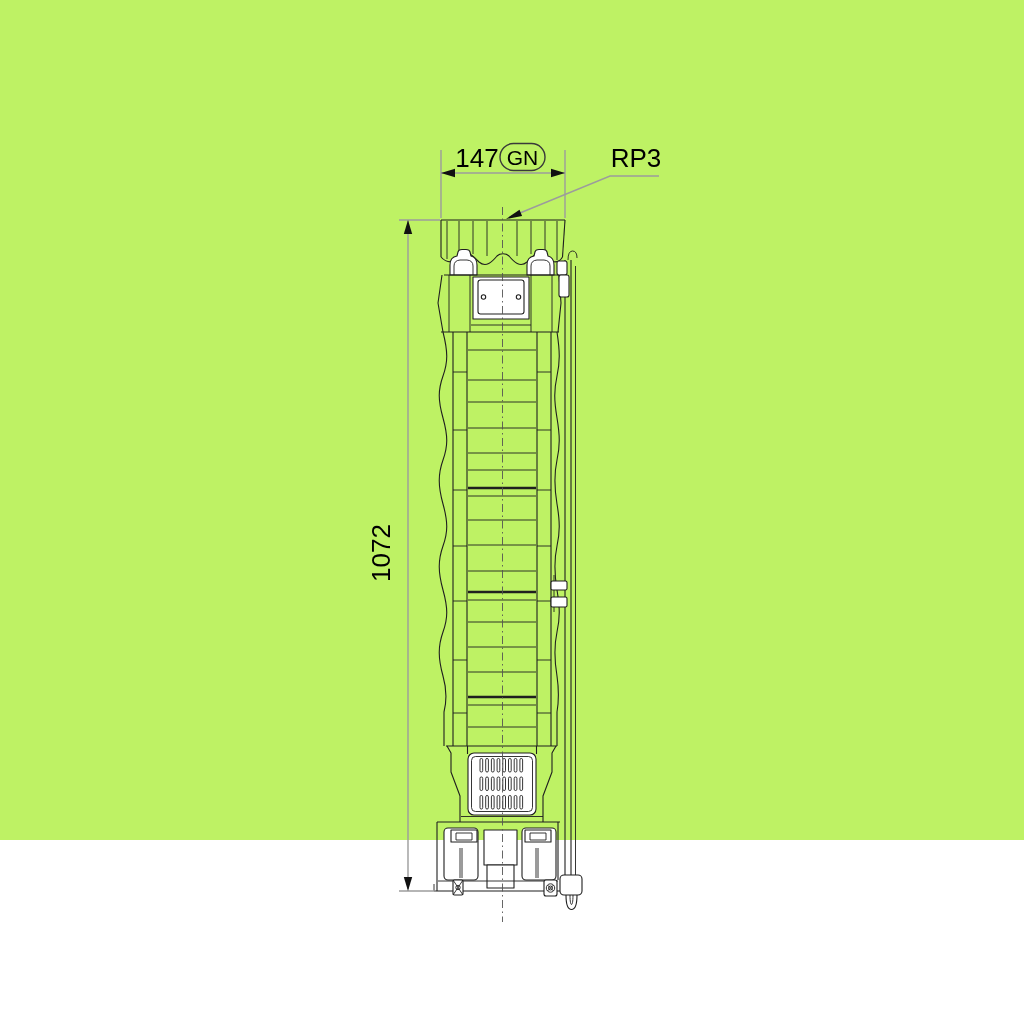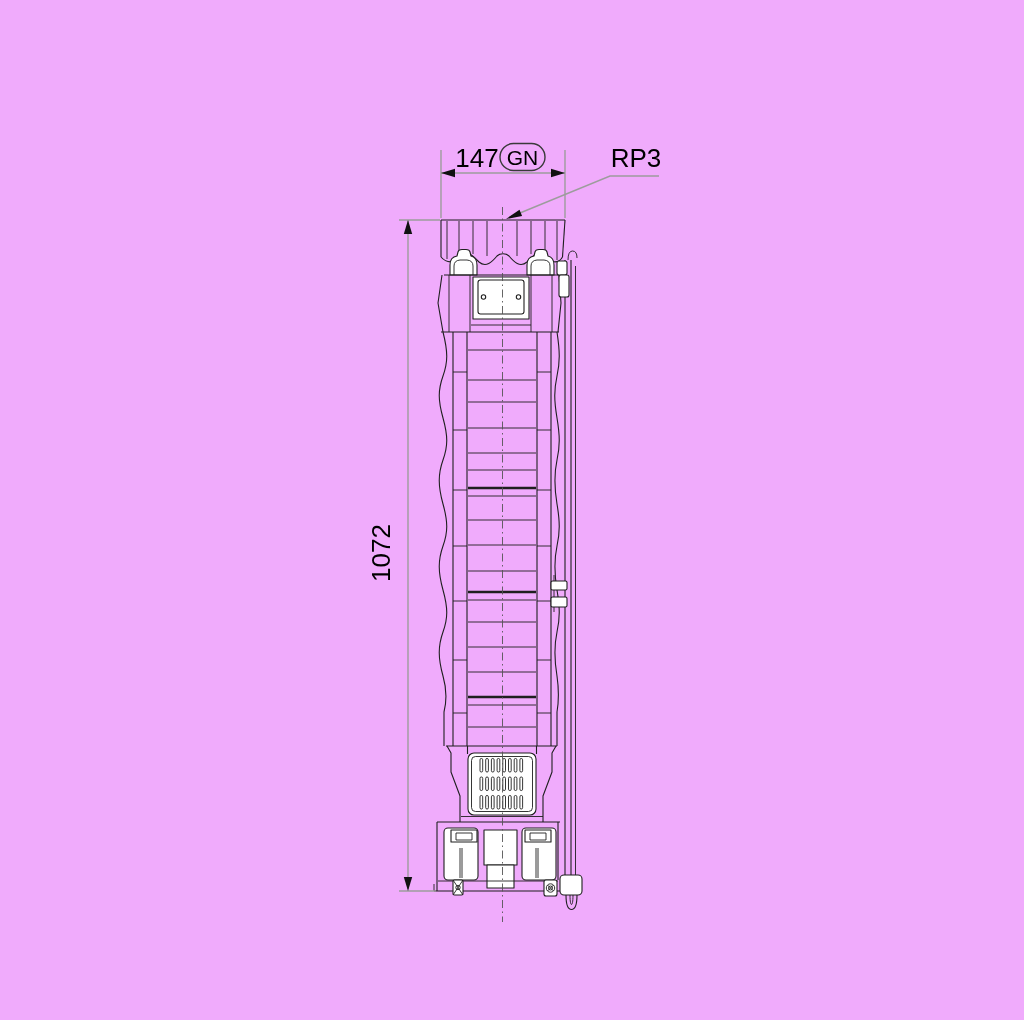--- a/index.html
+++ b/index.html
@@ -1,17 +1,17 @@
 <!DOCTYPE html>
 <html><head>
 <meta charset="utf-8">
 <style>
   html,body{margin:0;padding:0;background:#ffffff;}
   body{width:1024px;height:1024px;overflow:hidden;font-family:"Liberation Sans",sans-serif;}
-  .stage{width:1024px;height:1020px;position:relative;background:#f0abfc;}
+  .stage{width:1024px;height:840px;position:relative;background:#bef264;}
   svg{display:block;}
   
   .ln{stroke:#1f1f1f;stroke-width:1.1;fill:none;stroke-linejoin:round;stroke-linecap:butt;}
   .lnw{stroke:#1f1f1f;stroke-width:1.1;fill:#ffffff;stroke-linejoin:round;}
   .thick{stroke-width:2.4;}
   .thin{stroke-width:0.9;}
   .dim{stroke:#9c9c9c;stroke-width:1.4;fill:none;}
   .arr{fill:#111111;stroke:none;}
   .cl{stroke:#555555;stroke-width:0.9;fill:none;stroke-dasharray:8 3.5 1.5 3.5;}
   .txt{font-family:"Liberation Sans",sans-serif;font-size:26px;fill:#000000;}

